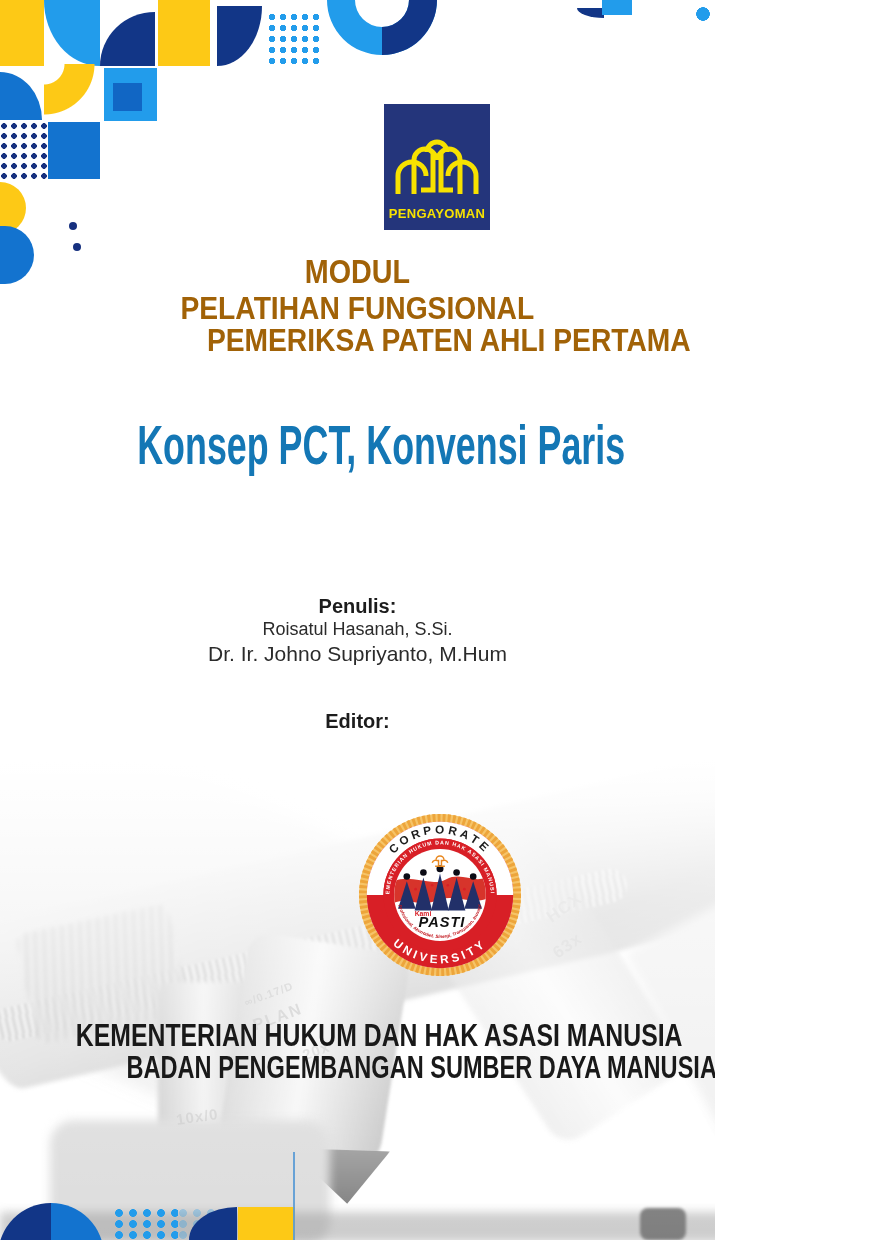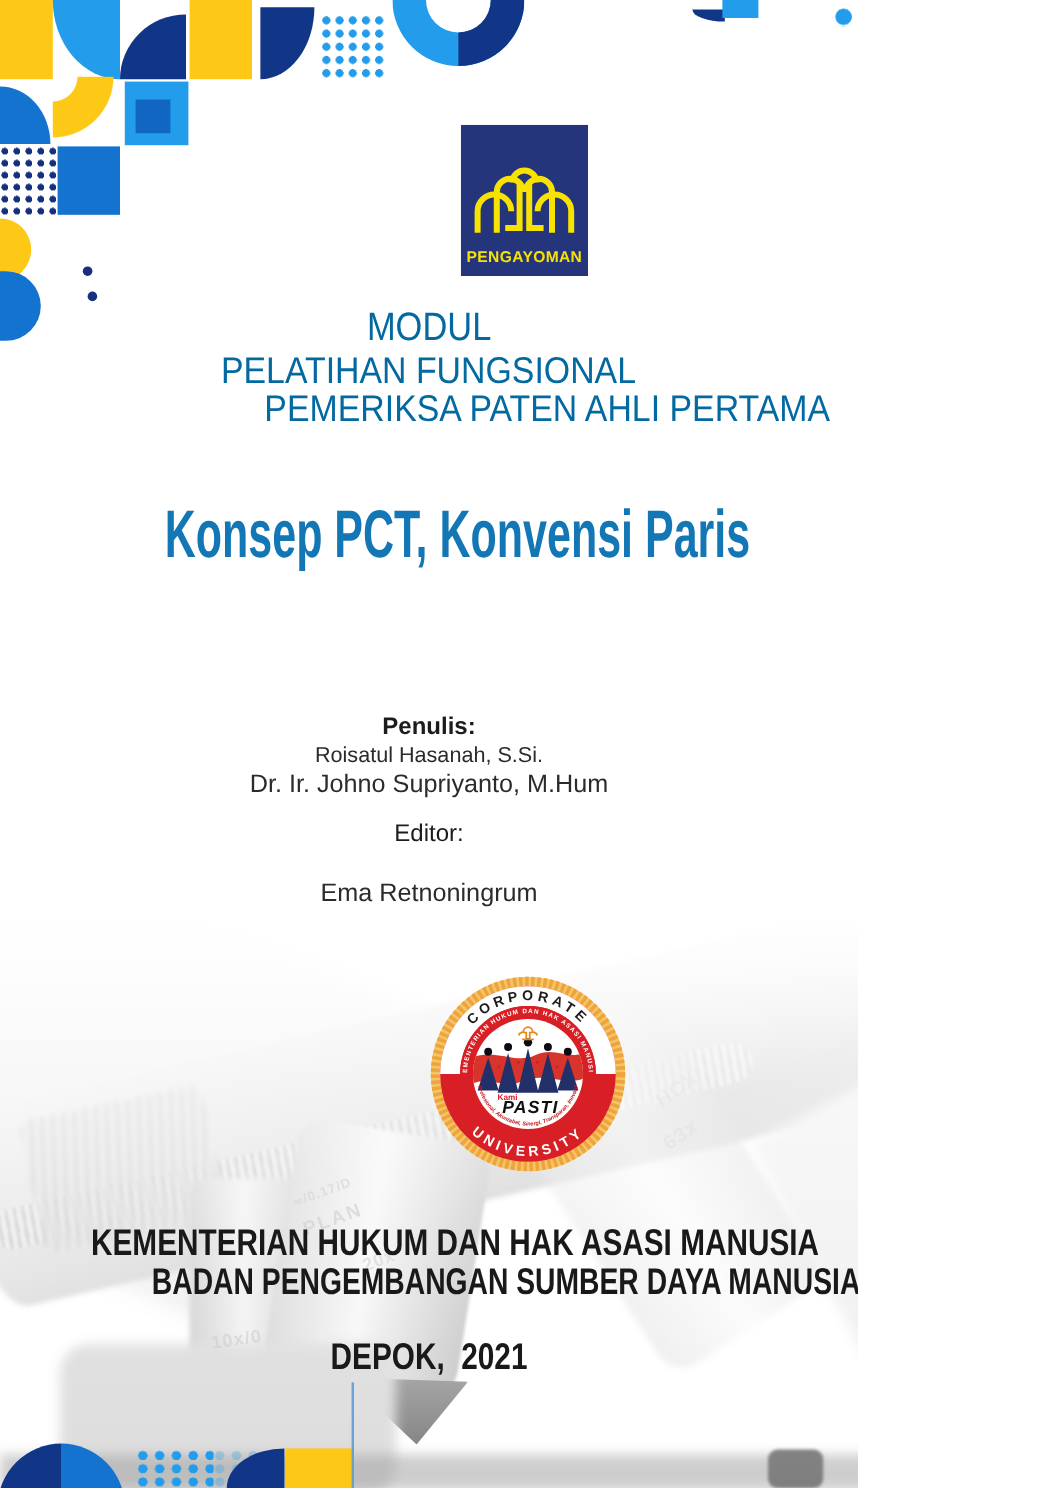--- a/index.html
+++ b/index.html
@@ -1,21 +1,21 @@
 <!DOCTYPE html>
 <html><head>
 <meta charset="utf-8">
 <style>
   html,body{margin:0;padding:0;background:#ffffff}
   #page{position:relative;width:715px;height:1240px;background:#ffffff;overflow:hidden;
         font-family:"Liberation Sans",sans-serif;}
   .abs{position:absolute}
   .ctr{position:absolute;left:0;right:0;text-align:center;line-height:1.05}
   .cond{display:inline-block;transform-origin:50% 50%;white-space:pre}
-  .hd{font-weight:normal;color:#0369a1}
+  .hd{font-weight:bold;color:#a16207}
   .ttl{font-weight:bold;color:#1477b5}
   .ftr{font-weight:bold;color:#191919}
   .shp{position:absolute}
   .mark{position:absolute;color:#bfbfbf;font-weight:bold;letter-spacing:1px;opacity:.85}.z2{z-index:2}.z3{z-index:3}
   #photo{position:absolute;left:0;top:760px;width:874px;height:480px;overflow:hidden;z-index:1}
   .ph{position:absolute}
   #fadeoverlay{position:absolute;left:0;top:0;width:874px;height:480px;
      background:linear-gradient(180deg,#ffffff 0%,rgba(255,255,255,.93) 8%,
      rgba(255,255,255,.62) 30%,rgba(255,255,255,.38) 55%,rgba(255,255,255,.2) 80%,rgba(255,255,255,.12) 100%);}
 </style>
@@ -123,25 +123,22 @@
 
   <div class="ctr z3" style="top:596px;font-size:20px;font-weight:bold;color:#1c1c1c;">
     <span>Penulis:</span>
   </div>
   <div class="ctr z3" style="top:620px;font-size:18px;color:#2b2b2b;">
     <span>Roisatul Hasanah, S.Si.</span>
   </div>
   <div class="ctr z3" style="top:643px;font-size:21px;color:#2b2b2b;">
     <span>Dr. Ir. Johno Supriyanto, M.Hum</span>
   </div>
-  <div class="ctr z3" style="top:685px;font-size:20px;font-weight:normal;color:#1c1c1c;">
+  <div class="ctr z3" style="top:711px;font-size:20px;font-weight:bold;color:#1c1c1c;">
     <span>Editor:</span>
-  </div>
-  <div class="ctr z3" style="top:734px;font-size:21px;color:#2b2b2b;">
-    <span>Ema Retnoningrum</span>
   </div>
 
   <svg class="abs z3" style="left:358px;top:813px;" width="164" height="164" viewBox="-84 -84 168 168">
     <defs>
       <path id="arcTopOuter" d="M -63,0 A 63,63 0 0 1 63,0"></path>
       <path id="arcBottomOuter" d="M -70,0 A 70,70 0 0 0 70,0"></path>
       <path id="arcTopInner" d="M -52,0 A 52,52 0 0 1 52,0"></path>
       <path id="arcBottomInner" d="M -44,0 A 44,44 0 0 0 44,0"></path>
       <clipPath id="innerClip">
           <circle r="47"></circle>
@@ -198,17 +195,14 @@
       <textPath href="#arcBottomInner" startOffset="50%" text-anchor="middle">Profesional, Akuntabel, Sinergi, Transparan, Inovatif</textPath>
     </text>
   </svg>
 
   <div class="ctr ftr z3" style="top:1020px;font-size:31px;">
     <span class="cond" style="transform:scaleX(.8);">KEMENTERIAN HUKUM DAN HAK ASASI MANUSIA</span>
   </div>
   <div class="ctr ftr z3" style="top:1052px;font-size:31px;">
     <span class="cond" style="transform:scaleX(.76);">BADAN PENGEMBANGAN SUMBER DAYA MANUSIA HUKUM DAN HAM</span>
   </div>
-  <div class="ctr ftr z3" style="top:1115px;font-size:31px;">
-    <span class="cond" style="transform:scaleX(.8);">DEPOK,  2021</span>
-  </div>
 
 </div>
 
 </body></html>

